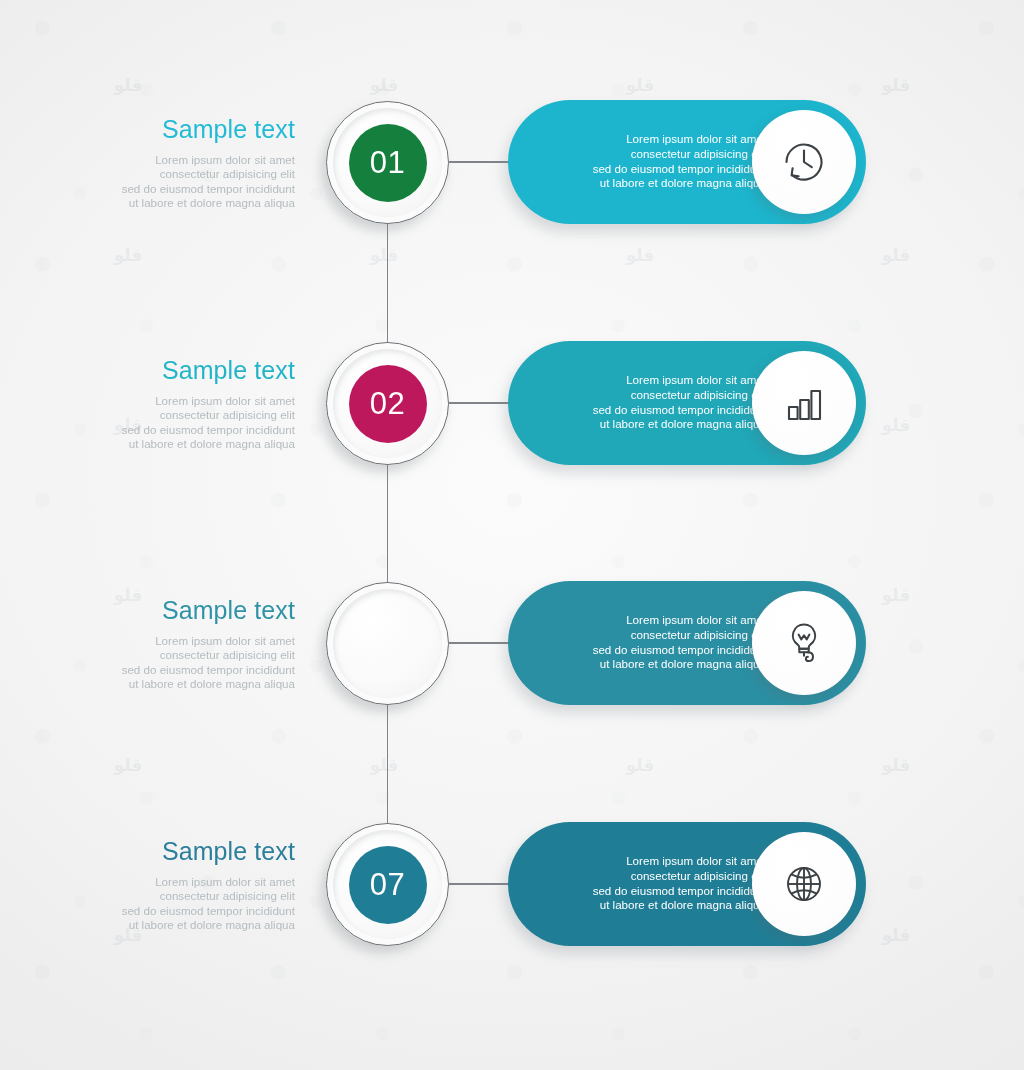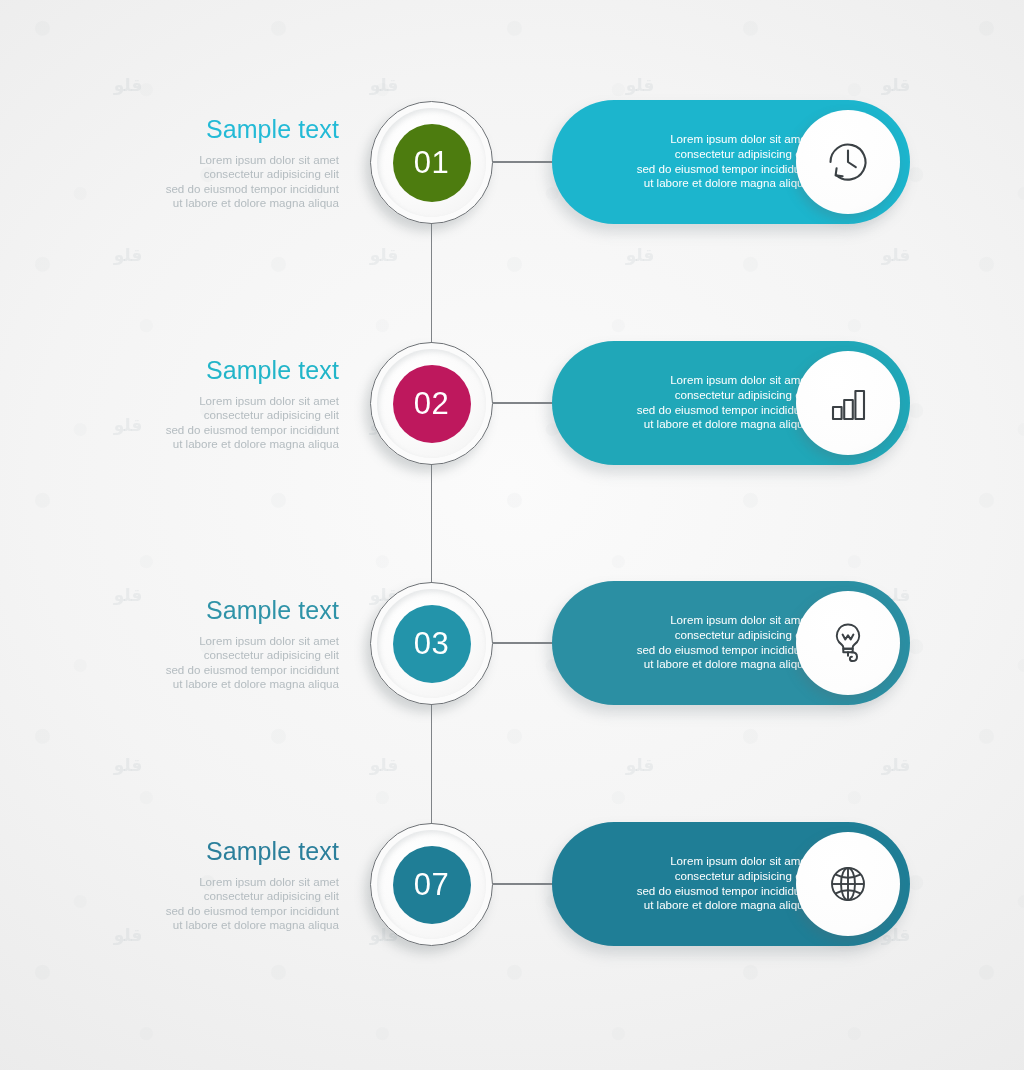--- a/index.html
+++ b/index.html
@@ -30,21 +30,21 @@
     display:grid;
     grid-template-columns:repeat(4,1fr);
     grid-auto-rows:170px;
     color:rgba(150,162,168,.13);
     font-size:17px;font-weight:700;
     font-family:"DejaVu Sans", sans-serif;
   }
   .wm-glyphs span{display:flex;align-items:center;justify-content:center;
     transform:rotate(0deg);letter-spacing:1px;}
 
-  .stage{position:absolute;inset:0;margin-left:44px;}
+  .stage{position:absolute;inset:0;}
 
   
   .spine{
     position:absolute;left:387px;top:175px;width:1px;height:722px;
     background:#808488;
   }
 
   
   .row{position:absolute;left:0;width:1024px;height:170px;}
   .row-1{top:90px;}
@@ -185,21 +185,21 @@
       <p>
         <span>Lorem ipsum dolor sit amet</span>
         <span>consectetur adipisicing elit</span>
         <span>sed do eiusmod tempor incididunt</span>
         <span>ut labore et dolore magna aliqua</span>
       </p>
     </div>
 
     <div class="node">
       <div class="ring"></div>
-      <div class="disc" style="background: #4d7c0f;">01</div>
+      <div class="disc" style="background: #15803d;">01</div>
     </div>
 
     <div class="connector"></div>
 
     <div class="pill" style="background: rgb(28, 181, 205);">
       <div class="ptext">
         <span>Lorem ipsum dolor sit amet</span>
         <span>consectetur adipisicing elit</span>
         <span>sed do eiusmod tempor incididunt</span>
         <span>ut labore et dolore magna aliqua</span>
@@ -255,21 +255,20 @@
       <p>
         <span>Lorem ipsum dolor sit amet</span>
         <span>consectetur adipisicing elit</span>
         <span>sed do eiusmod tempor incididunt</span>
         <span>ut labore et dolore magna aliqua</span>
       </p>
     </div>
 
     <div class="node">
       <div class="ring"></div>
-      <div class="disc" style="background: rgb(35, 148, 170);">03</div>
     </div>
 
     <div class="connector"></div>
 
     <div class="pill" style="background: rgb(43, 143, 163);">
       <div class="ptext">
         <span>Lorem ipsum dolor sit amet</span>
         <span>consectetur adipisicing elit</span>
         <span>sed do eiusmod tempor incididunt</span>
         <span>ut labore et dolore magna aliqua</span>

